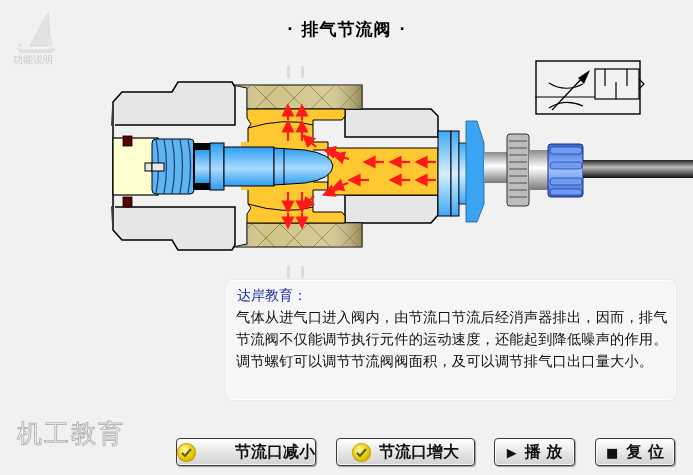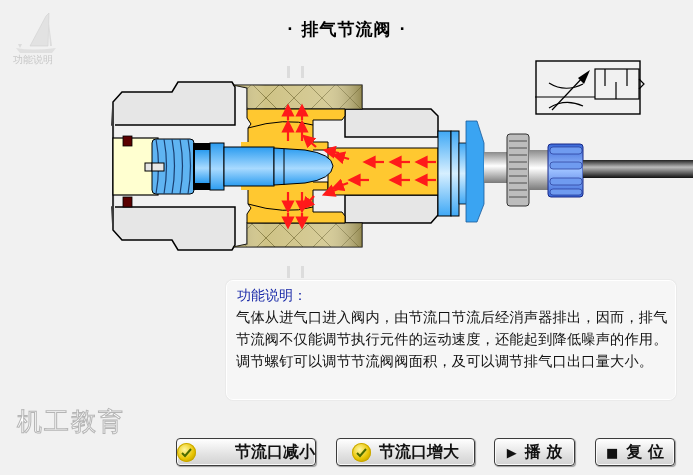--- a/index.html
+++ b/index.html
@@ -21,21 +21,21 @@
     position:absolute; left:226px; top:280px; width:448px; height:118px;
     background:#f6f6f6; border:1px solid #ffffff; border-radius:7px;
     box-shadow:0 0 0 1px #eaeaea;
   }
   .info-heading { position:absolute; left:10px; top:6px; font-size:14px; color:#1a2aa8; }
   .info-body {
     position:absolute; left:9px; top:25px; width:436px;
     font-size:14.2px; line-height:22px; color:#111; letter-spacing:0.2px;
   }
   .brand {
-    position:absolute; left:17px; top:405px; font-size:25px; color:#fff;
+    position:absolute; left:17px; top:417px; font-size:25px; color:#fff;
     -webkit-text-stroke:1px #b5b5b5; letter-spacing:2px; font-weight:normal;
   }
   .btn {
     position:absolute; top:438px; height:28px;
     background:linear-gradient(#ffffff, #e2e2e2 60%, #d2d2d2);
     border:1px solid #3c3c3c; border-radius:4px;
     box-shadow: inset 0 0 0 1px #fafafa, 1px 1px 1px #9a9a9a;
     display:flex; align-items:center; justify-content:center;
     font-size:16px; font-weight:bold; color:#111; cursor:pointer; box-sizing:border-box;
   }
@@ -228,21 +228,21 @@
   <line x1="17" y1="50" x2="50" y2="15" stroke="#000" stroke-width="1.2"></line>
   <path d="M55 10 L43 18 L49 24 Z" fill="#000"></path>
   <rect x="60" y="9" width="44" height="30" fill="none" stroke="#000" stroke-width="1.2"></rect>
   <line x1="70" y1="9" x2="70" y2="26" stroke="#000" stroke-width="1.2"></line>
   <line x1="81" y1="22" x2="81" y2="39" stroke="#000" stroke-width="1.2"></line>
   <line x1="92" y1="9" x2="92" y2="26" stroke="#000" stroke-width="1.2"></line>
   <path d="M104 19 L109 24 L104 29" fill="none" stroke="#000" stroke-width="1.2"></path>
 </svg>
 
 <div class="info">
-  <div class="info-heading">功能说明：</div>
+  <div class="info-heading">达岸教育：</div>
   <div class="info-body">气体从进气口进入阀内，由节流口节流后经消声器排出，因而，排气节流阀不仅能调节执行元件的运动速度，还能起到降低噪声的作用。调节螺钉可以调节节流阀阀面积，及可以调节排气口出口量大小。</div>
 </div>
 
 <div class="brand">机工教育</div>
 
 <div class="btn btn-dec">
   <span class="check">
     <svg width="11" height="11" viewBox="0 0 11 11">
         <path d="M1 6 L4 9 L10 2" stroke="#4a6a00" stroke-width="2" fill="none"></path>
       </svg>

